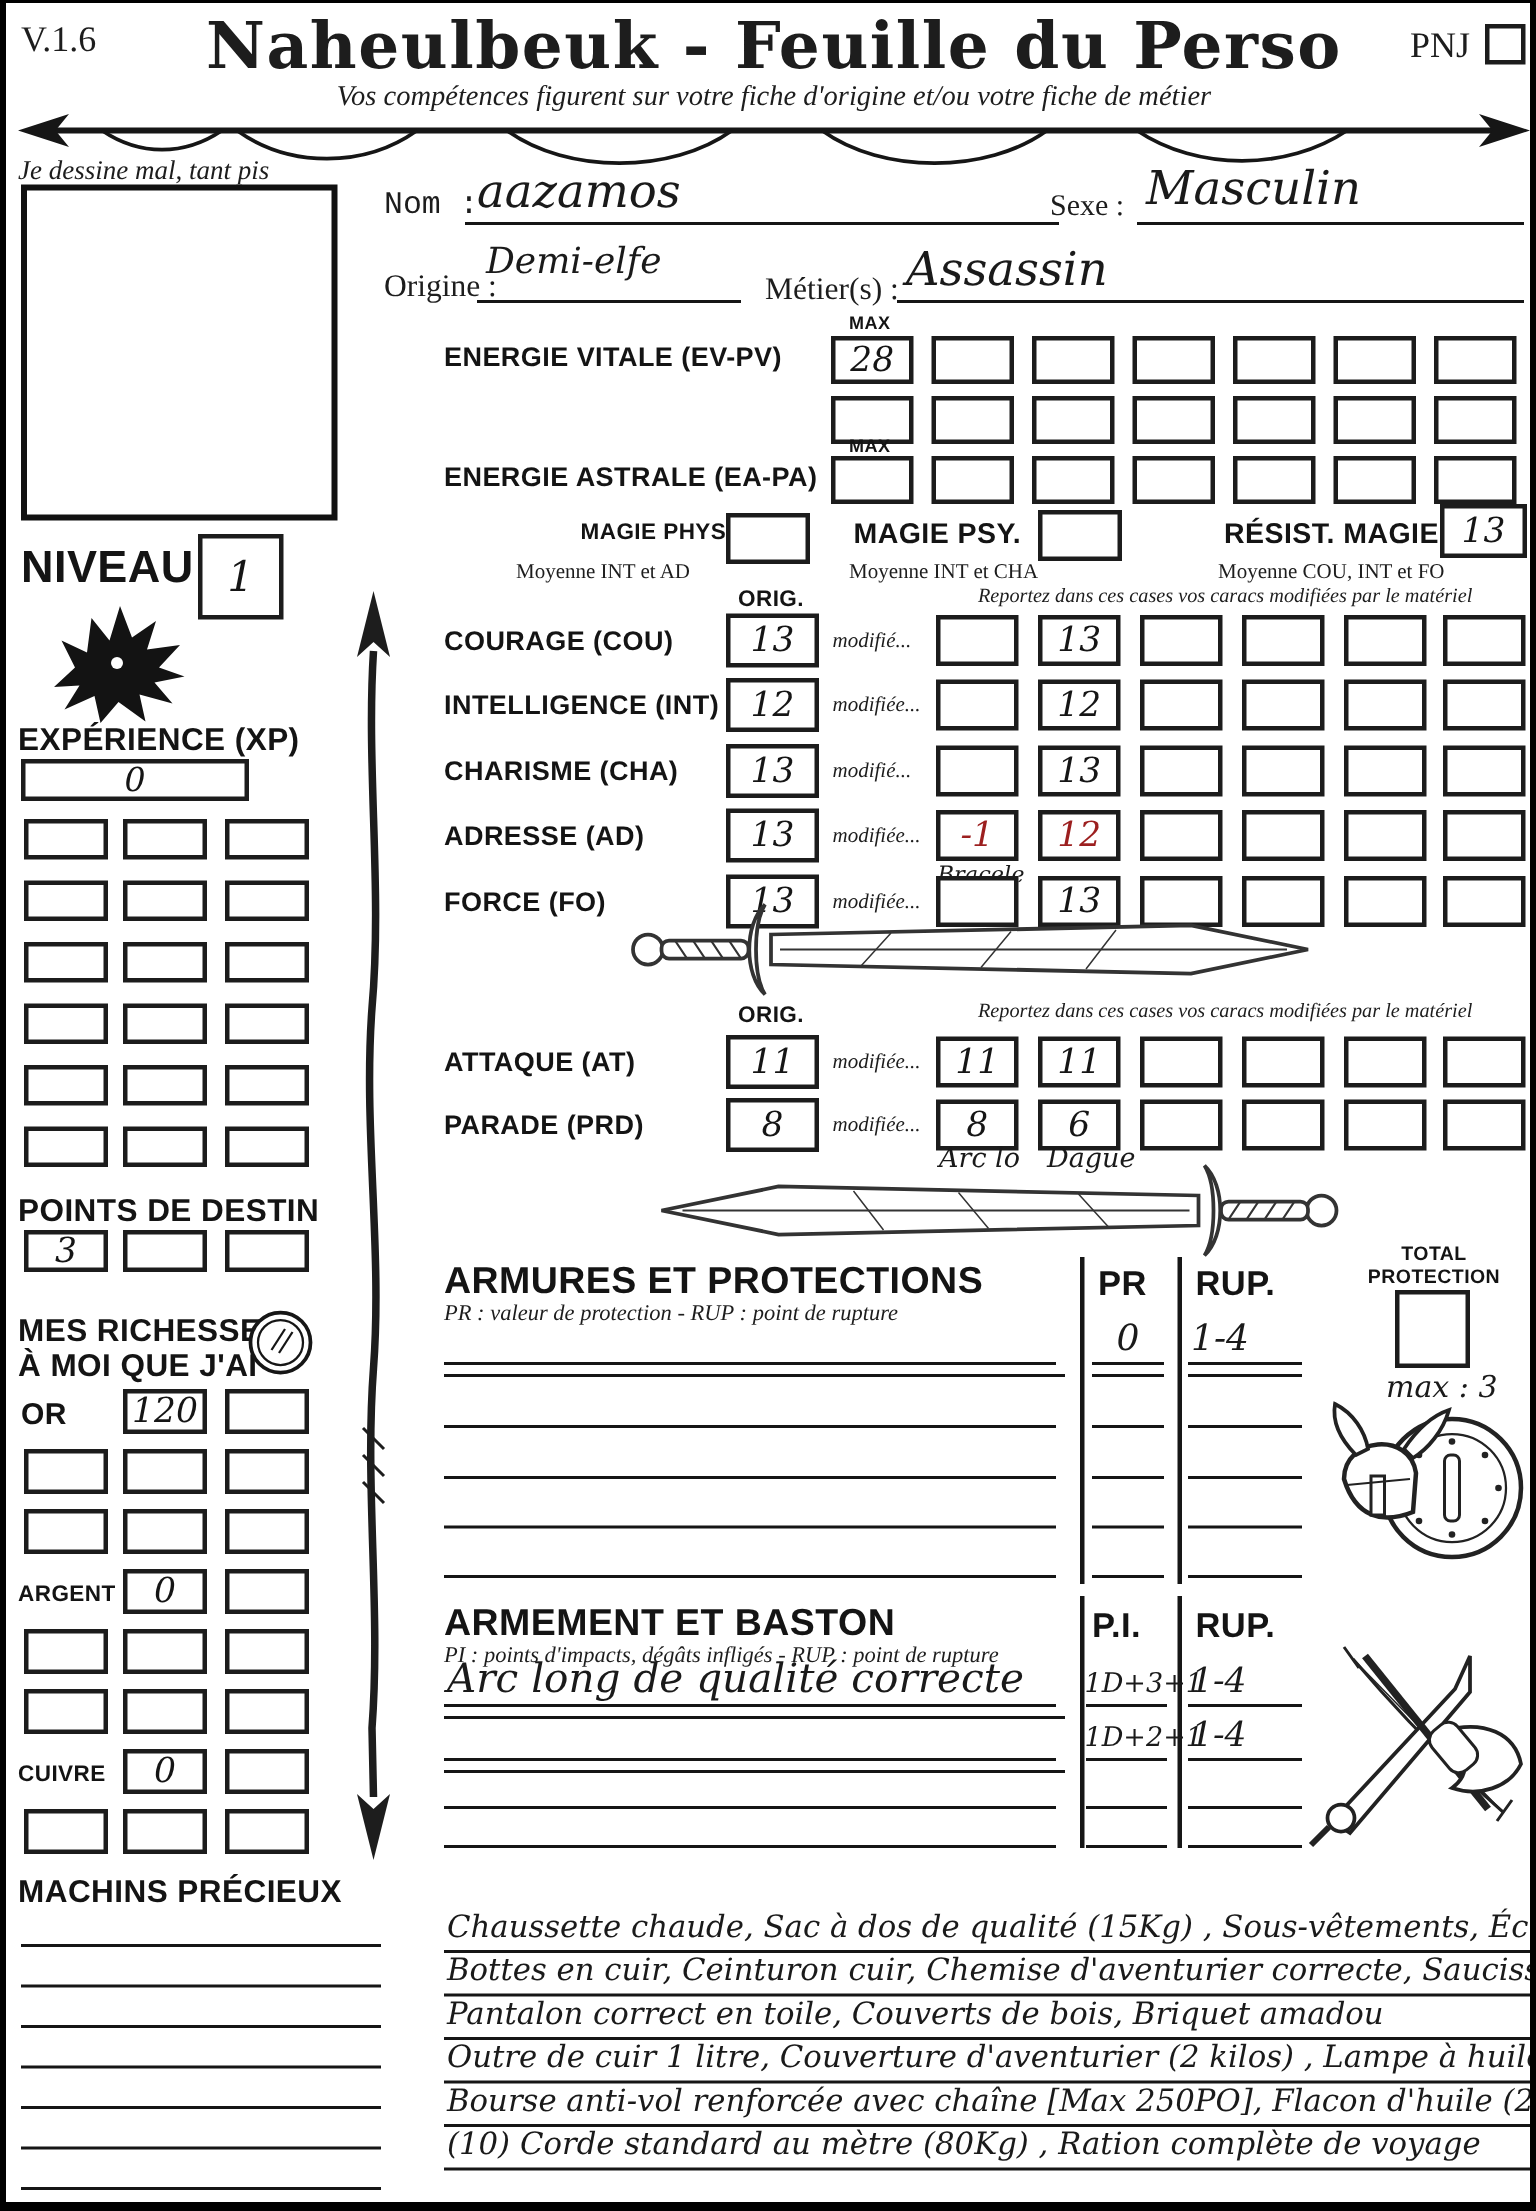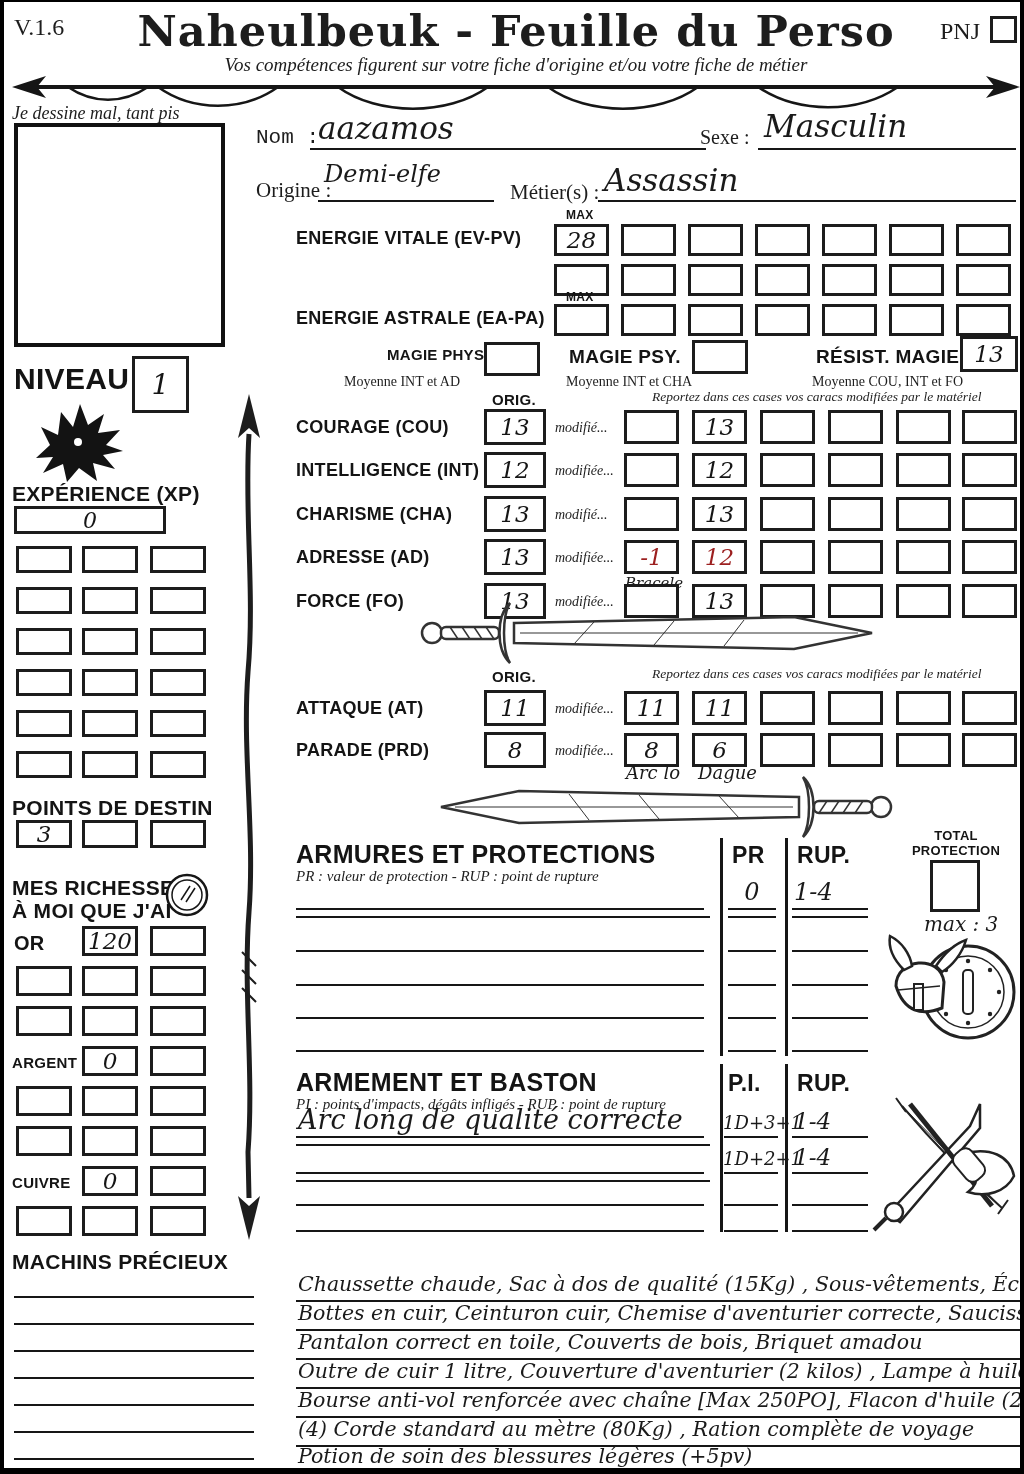--- a/index.html
+++ b/index.html
@@ -386,18 +386,17 @@
   <div class="hand" style="left:294px;top:1270px;font-size:20.5px;">Chaussette chaude, Sac à dos de qualité (15Kg) , Sous-vêtements, Écuelle</div>
   <div class="line" style="left:292px;top:1298px;width:724px;"></div>
   <div class="hand" style="left:294px;top:1299px;font-size:20.5px;">Bottes en cuir, Ceinturon cuir, Chemise d'aventurier correcte, Saucisson</div>
   <div class="line" style="left:292px;top:1327px;width:724px;"></div>
   <div class="hand" style="left:294px;top:1328px;font-size:20.5px;">Pantalon correct en toile, Couverts de bois, Briquet amadou</div>
   <div class="line" style="left:292px;top:1356px;width:724px;"></div>
   <div class="hand" style="left:294px;top:1357px;font-size:20.5px;">Outre de cuir 1 litre, Couverture d'aventurier (2 kilos) , Lampe à huile</div>
   <div class="line" style="left:292px;top:1385px;width:724px;"></div>
   <div class="hand" style="left:294px;top:1386px;font-size:20.5px;">Bourse anti-vol renforcée avec chaîne [Max 250PO], Flacon d'huile (24h)</div>
   <div class="line" style="left:292px;top:1414px;width:724px;"></div>
-  <div class="hand" style="left:294px;top:1415px;font-size:20.5px;">(4) Corde standard au mètre (80Kg) , Ration complète de voyage</div>
+  <div class="hand" style="left:294px;top:1415px;font-size:20.5px;">(10) Corde standard au mètre (80Kg) , Ration complète de voyage</div>
   <div class="line" style="left:292px;top:1443px;width:724px;"></div>
-  <div class="hand" style="left:294px;top:1442px;font-size:20.5px;">Potion de soin des blessures légères (+5pv)</div>
   <div class="line" style="left:292px;top:1466px;width:480px;"></div>
 
 </div>
 
 </body></html>

